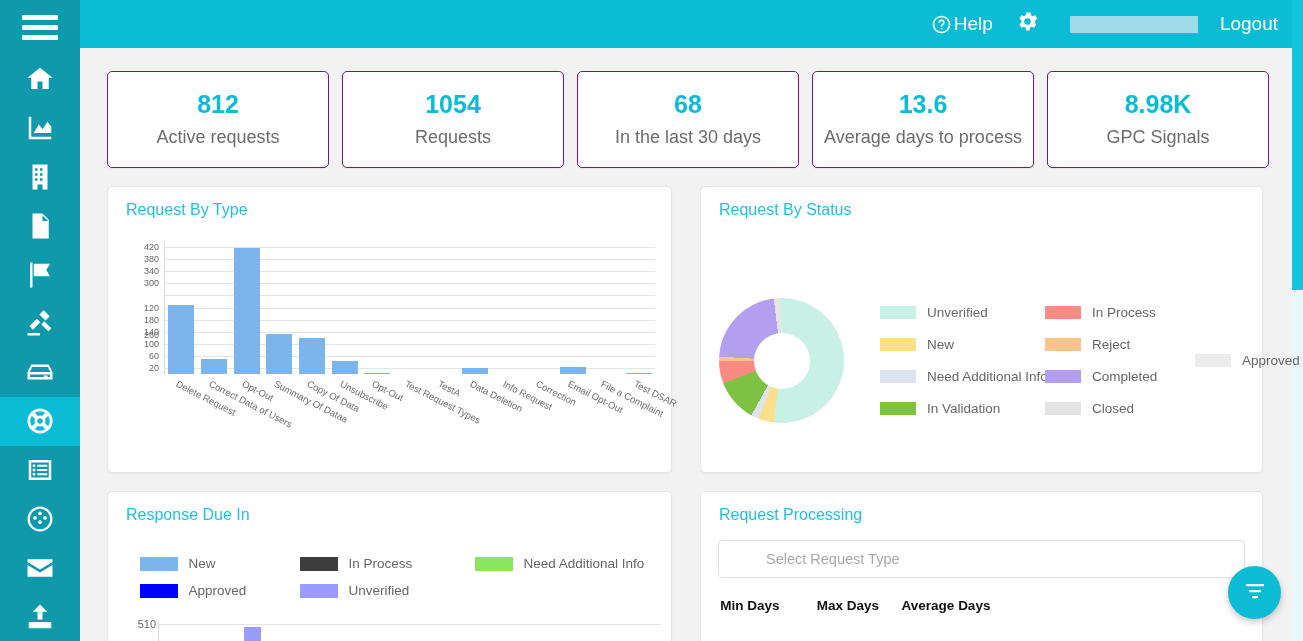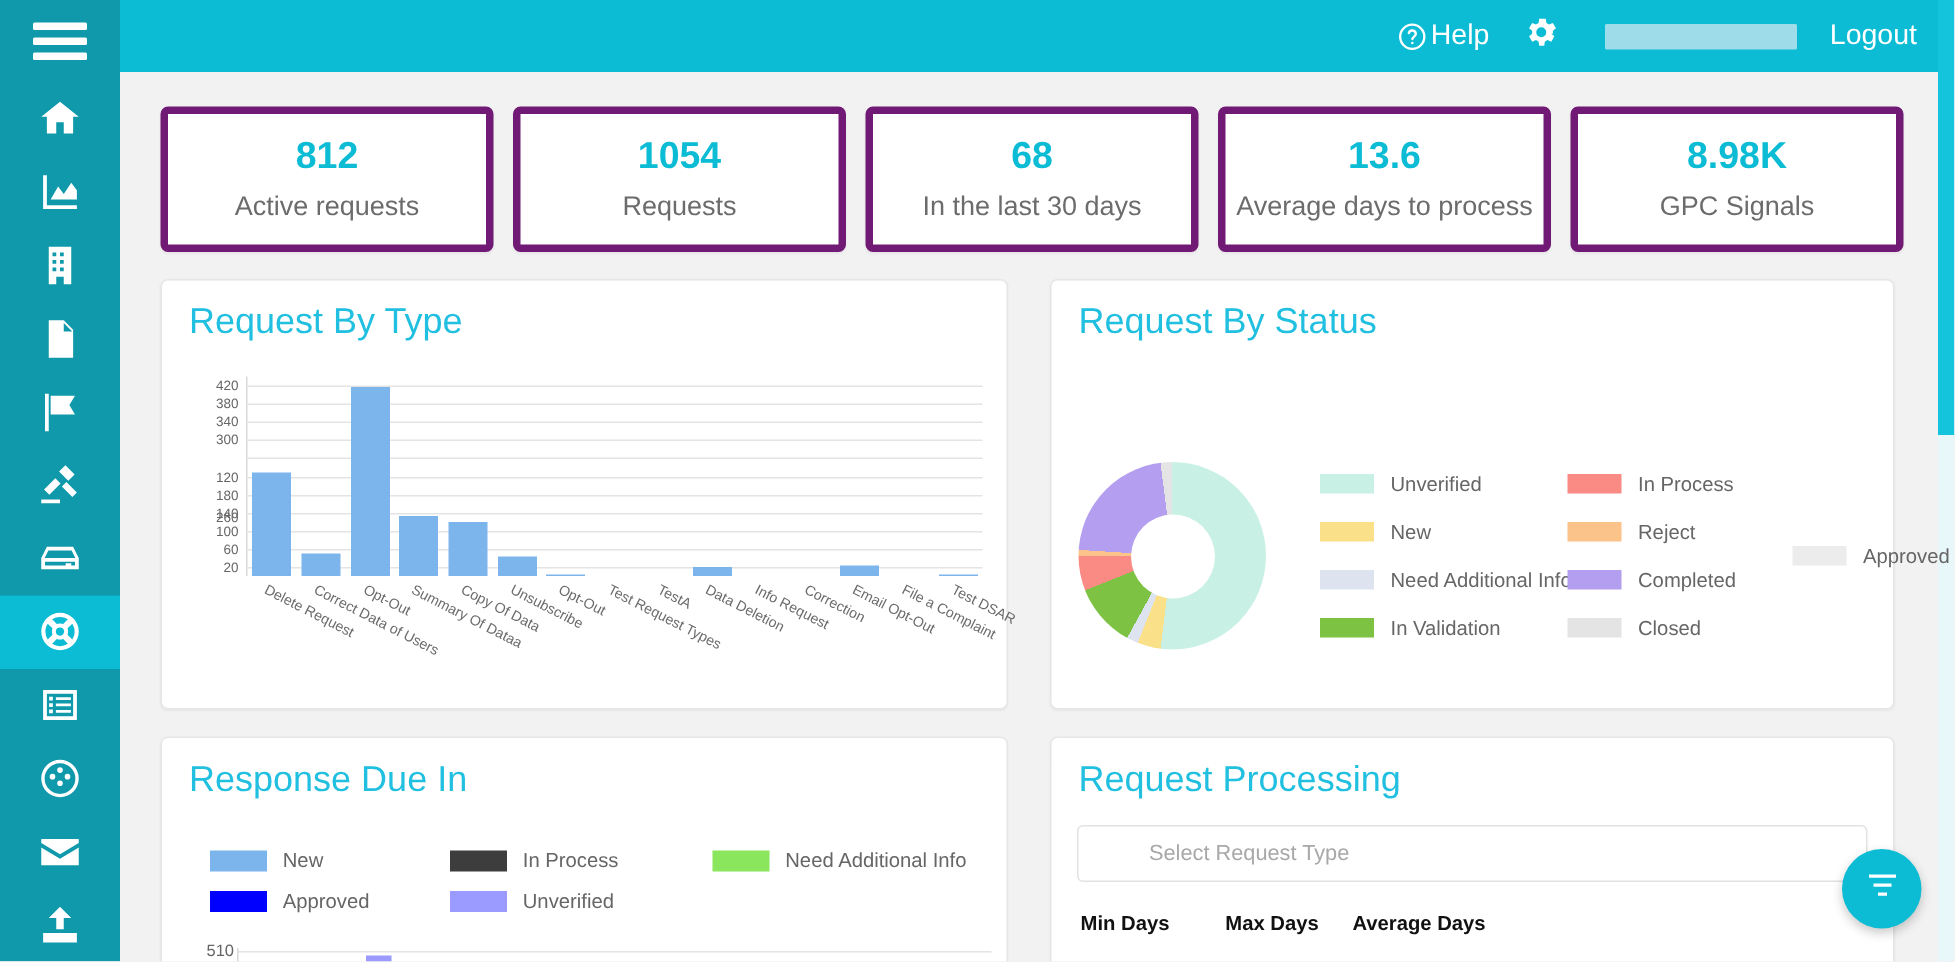--- a/index.html
+++ b/index.html
@@ -60,36 +60,36 @@
   }
 
   
   .content { position:absolute; left:80px; top:48px; width:1214px; height:593px; padding:0; }
 
   
   .kpi-row {
     display:flex; gap:13px; padding:23px 25px 0 27px;
   }
   .kpi-card {
-    flex:1; background:#fff; border:5px solid #701a75; border-radius:5px;
+    flex:1; background:#fff; border:1px solid #701a75; border-radius:5px;
     height:97px; display:flex; flex-direction:column; align-items:center; justify-content:center;
     box-shadow:0 1px 2px rgba(0,0,0,0.05);
   }
   .kpi-value { color:#0bbcd4; font-size:25px; font-weight:bold; line-height:1.1; }
   .kpi-label { color:#6c6c6c; font-size:18px; margin-top:8px; text-align:center; line-height:1.15; padding:0 6px; }
 
   
   .panel-row { display:flex; gap:28px; padding:18px 25px 0 27px; }
   .panel {
     background:#fff; border:1px solid #e6e6e6; border-radius:5px;
     box-shadow:0 1px 2px rgba(0,0,0,0.05); position:relative;
   }
   .panel-left { width:565px; }
   .panel-right { width:563px; }
-  .panel-title { color:#21bfe0; font-size:24px; padding:14px 0 0 18px; font-weight:normal; }
+  .panel-title { color:#21bfe0; font-size:16px; padding:14px 0 0 18px; font-weight:normal; }
 
   
   .barchart { position:relative; height:225px; margin:16px 12px 0 14px; }
   .bc-plot { position:absolute; left:42px; top:6px; right:4px; height:132px; }
   .bc-grid { position:absolute; left:0; right:0; height:1px; background:#e4e4e4; }
   .bc-yaxis {
     position:absolute; left:0; top:0; width:40px; height:138px;
     font-size:9px; color:#666; text-align:right;
   }
   .bc-ytick { position:absolute; right:3px; transform:translateY(-50%); }

